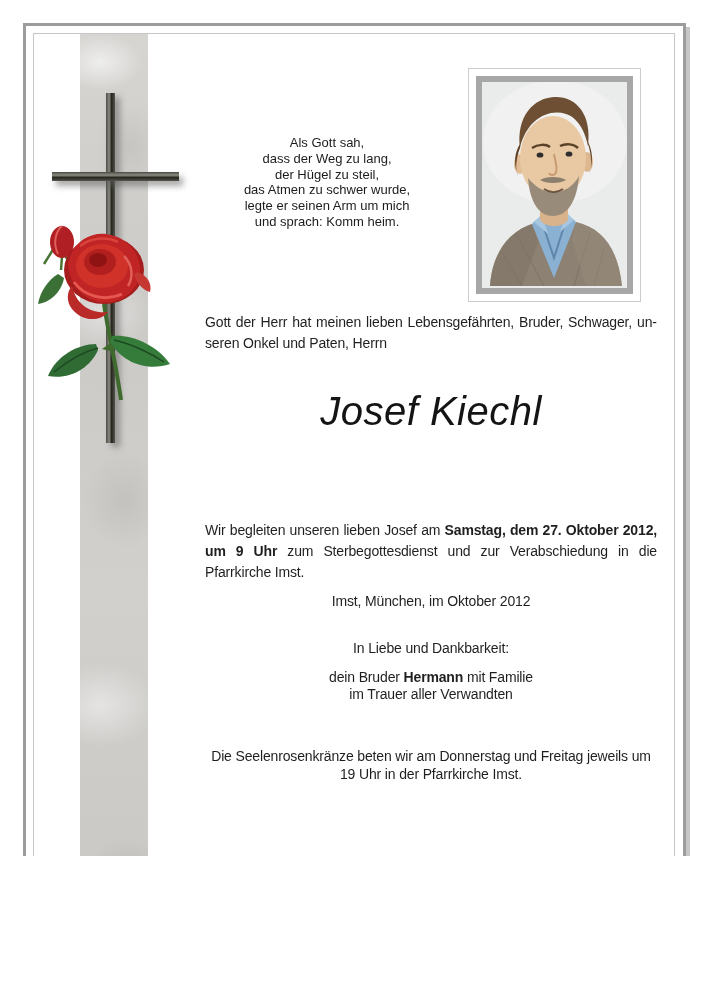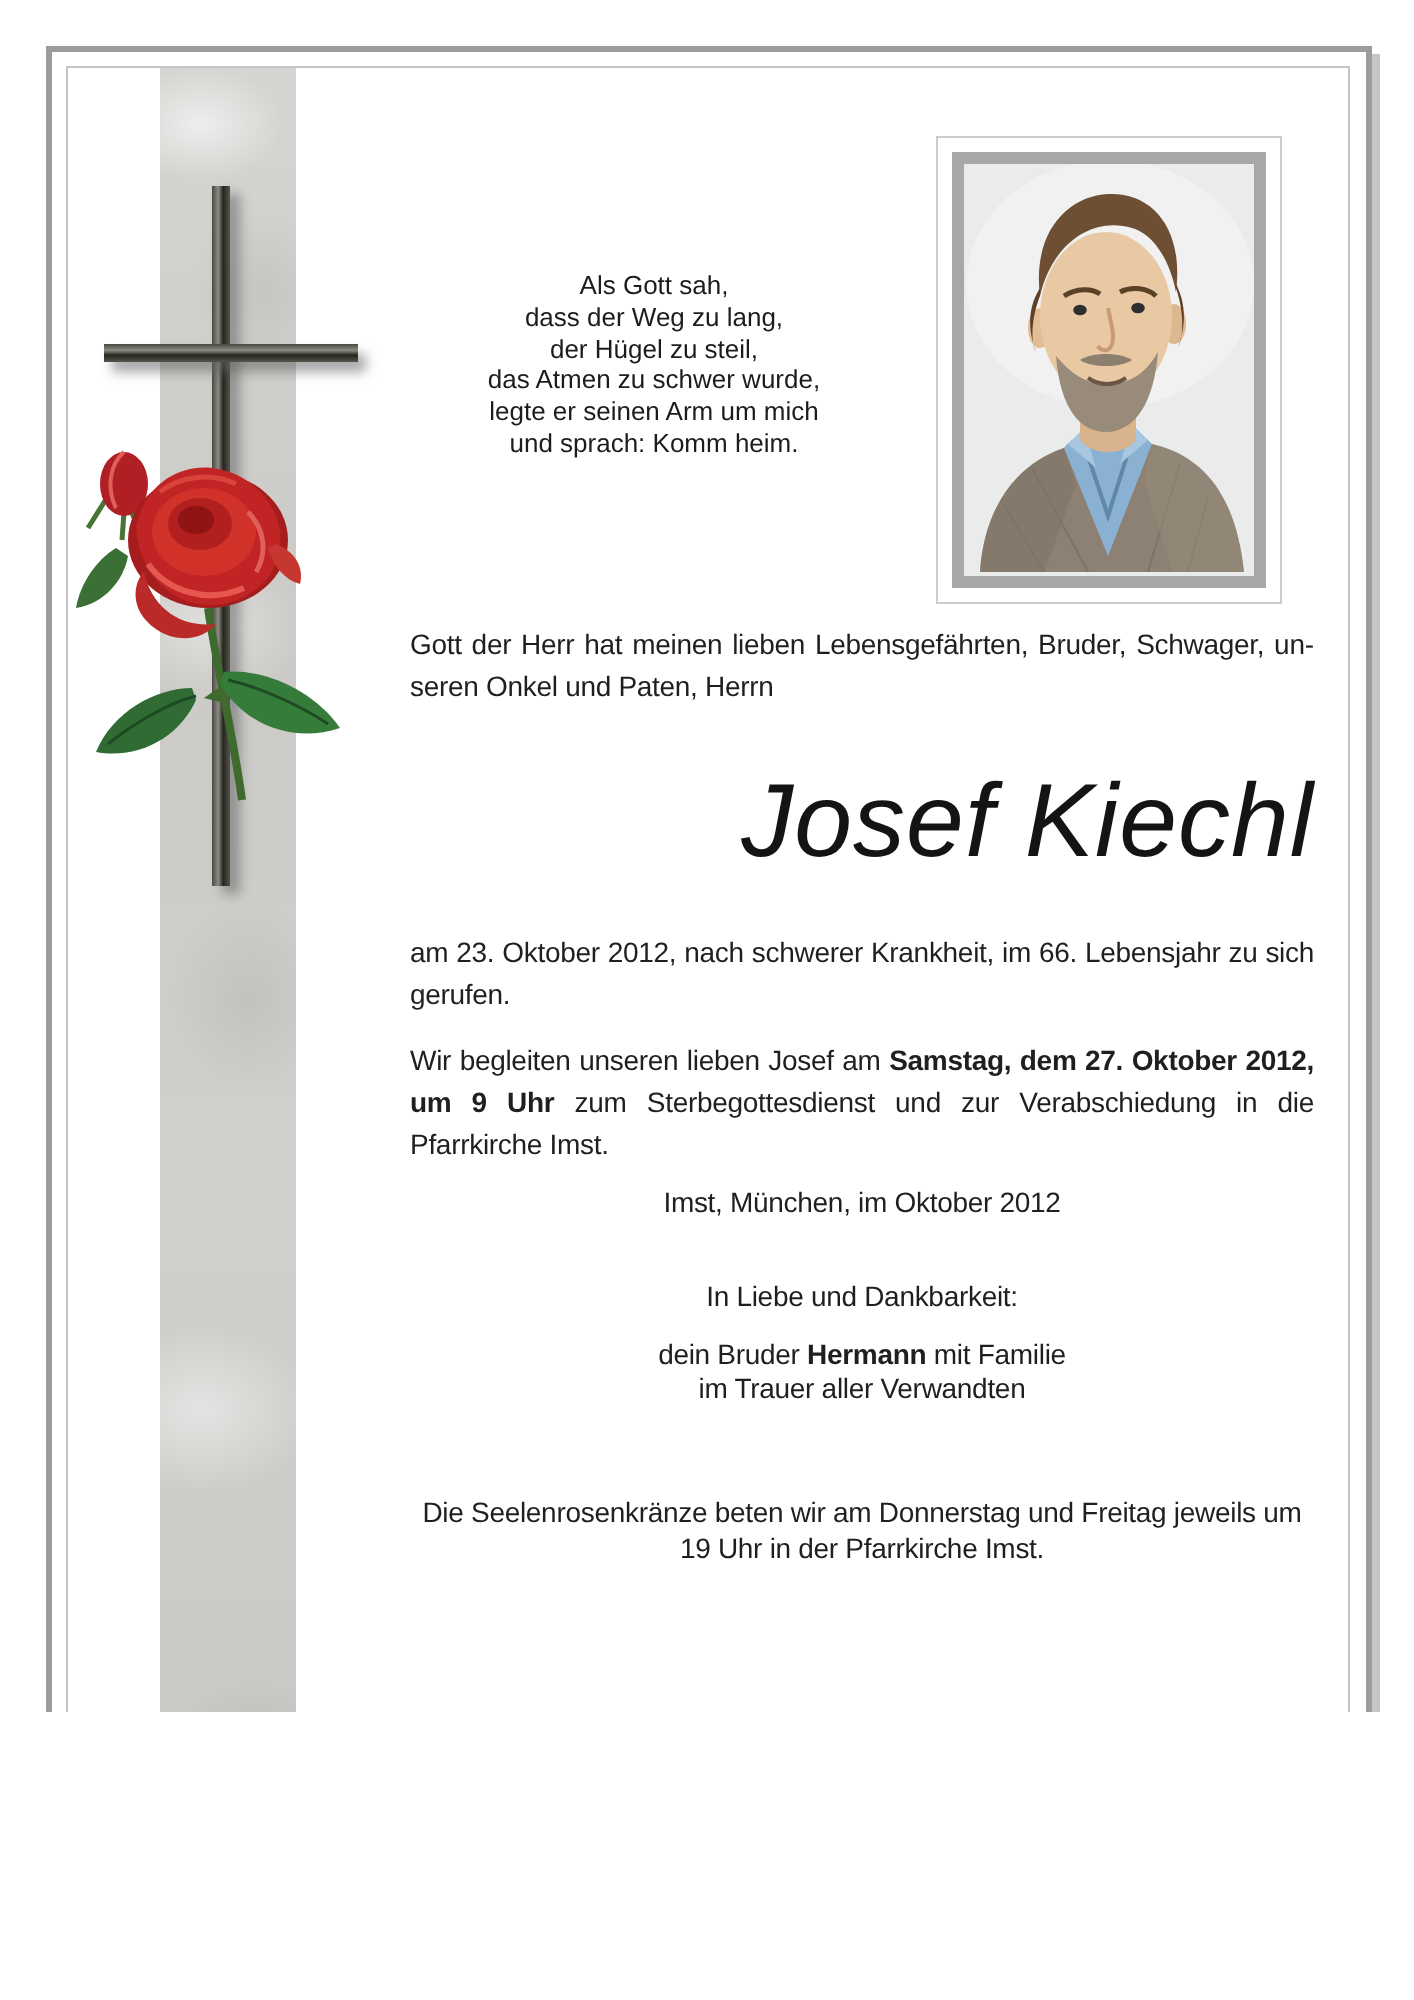--- a/index.html
+++ b/index.html
@@ -34,21 +34,21 @@
   .photo-inner{width:100%;height:100%;border:6px solid #a7a7a7;box-sizing:border-box;overflow:hidden;background:#eaeceb;}
   .photo-inner svg{display:block;}
   
   .poem{position:absolute;left:227px;top:135px;width:200px;text-align:center;
       font-size:13px;line-height:15.8px;color:#1c1c1c;}
   .col{position:absolute;left:205px;width:452px;font-size:14px;line-height:21px;
       color:#1f1f1f;letter-spacing:-0.15px;}
   .just{text-align:justify;}
   .ctr{text-align:center;}
   .intro{top:312px;}
-  .name{top:388px;text-align:right;font-style:italic;font-size:52px;line-height:46px;
+  .name{top:388px;text-align:center;font-style:italic;font-size:40px;line-height:46px;
       letter-spacing:0.5px;color:#141414;font-weight:400;}
   .death{top:466px;}
   .funeral{top:520px;}
   .place-date{top:591px;}
   .gratitude{top:638px;text-align:center;}
   .mourners{top:669px;line-height:16.5px;}
   .rosary{top:748px;line-height:17.5px;}
   b{font-weight:bold;}
   
   .footer{position:absolute;left:190px;top:876px;display:flex;align-items:flex-end;}
@@ -134,21 +134,20 @@
       <div>der Hügel zu steil,</div>
       <div>das Atmen zu schwer wurde,</div>
       <div>legte er seinen Arm um mich</div>
       <div>und sprach: Komm heim.</div>
     </div>
 
   <div class="col just intro">Gott der Herr hat meinen lieben Lebensgefährten, Bruder, Schwager, un­seren Onkel und Paten, Herrn</div>
 
   <div class="col name">Josef Kiechl</div>
 
-  <div class="col just death">am 23. Oktober 2012, nach schwerer Krankheit, im 66. Lebensjahr zu sich gerufen.</div>
 
   <div class="col just funeral"><span>Wir begleiten unseren lieben Josef am </span><b>Samstag, dem 27. Oktober 2012, um 9 Uhr</b><span>  zum Sterbegottesdienst und zur Verabschiedung in die Pfarrkirche Imst.</span></div>
 
   <div class="col ctr place-date">Imst, München, im Oktober 2012</div>
 
   <div class="col ctr gratitude">In Liebe und Dankbarkeit:</div>
 
   <div class="col ctr mourners">
     <div><span>dein Bruder </span><b>Hermann</b><span> mit Familie</span></div>
     <div><span></span><b></b><span>im Trauer aller Verwandten</span></div>

